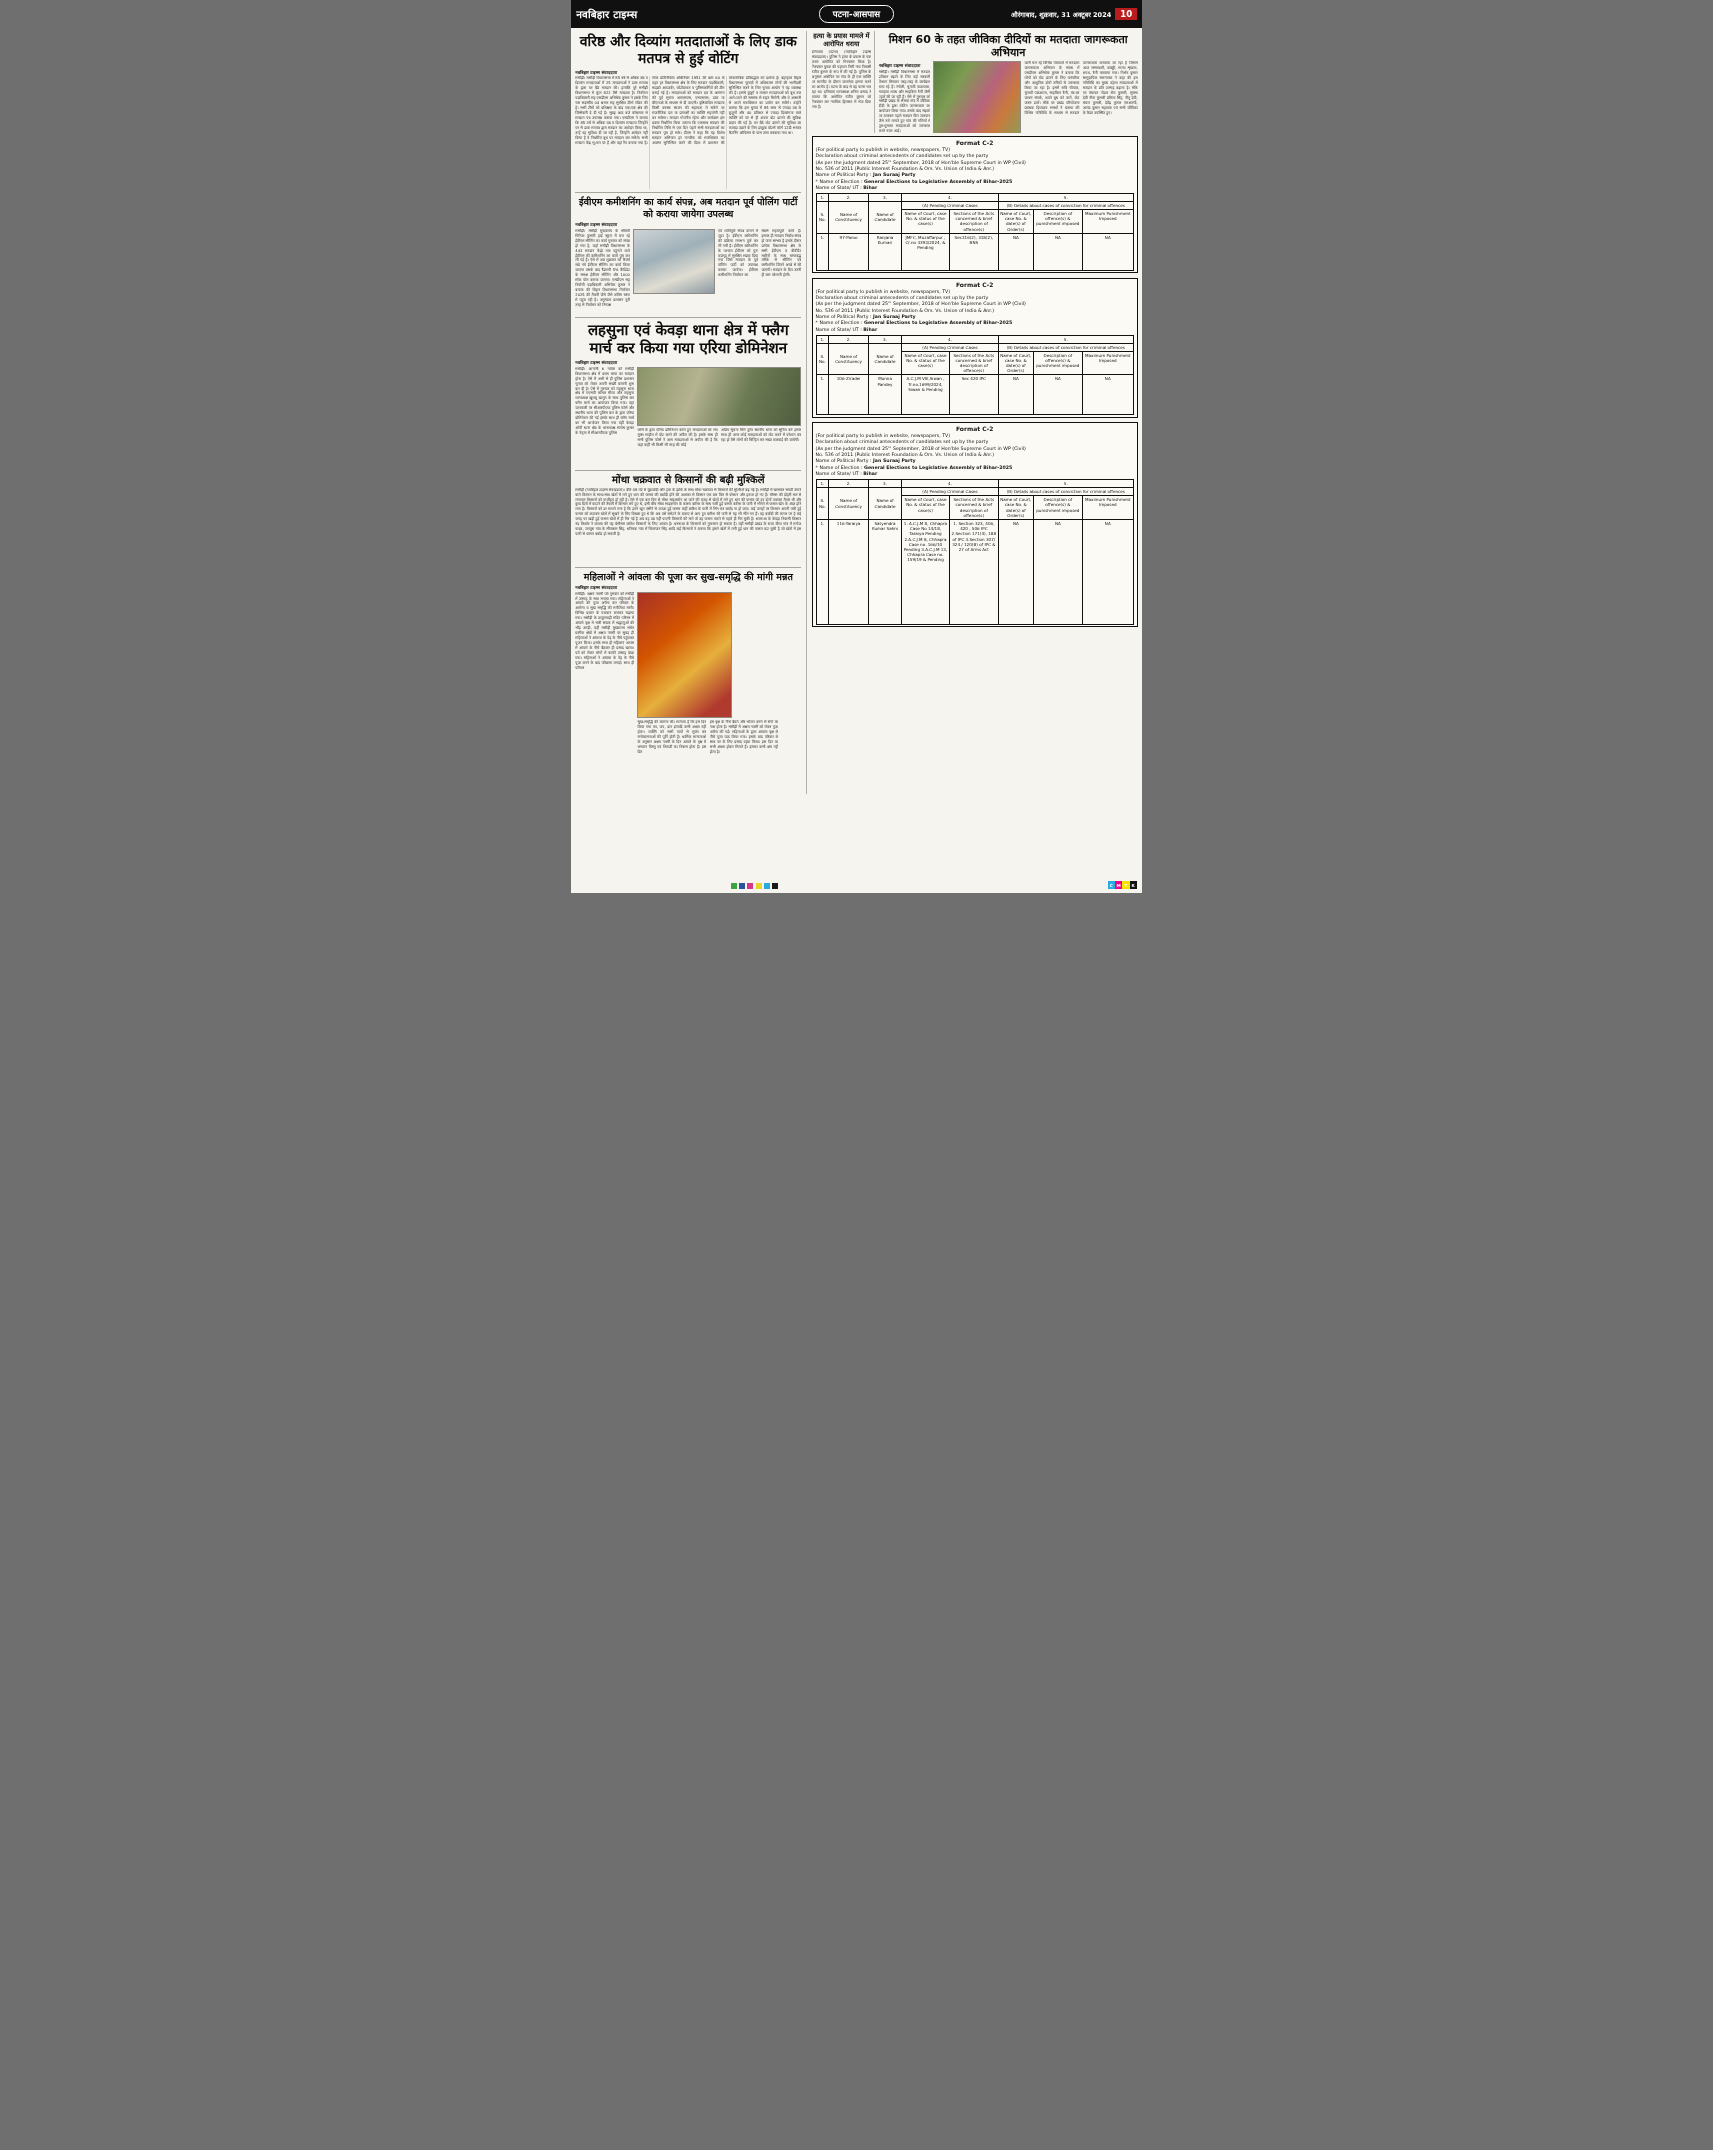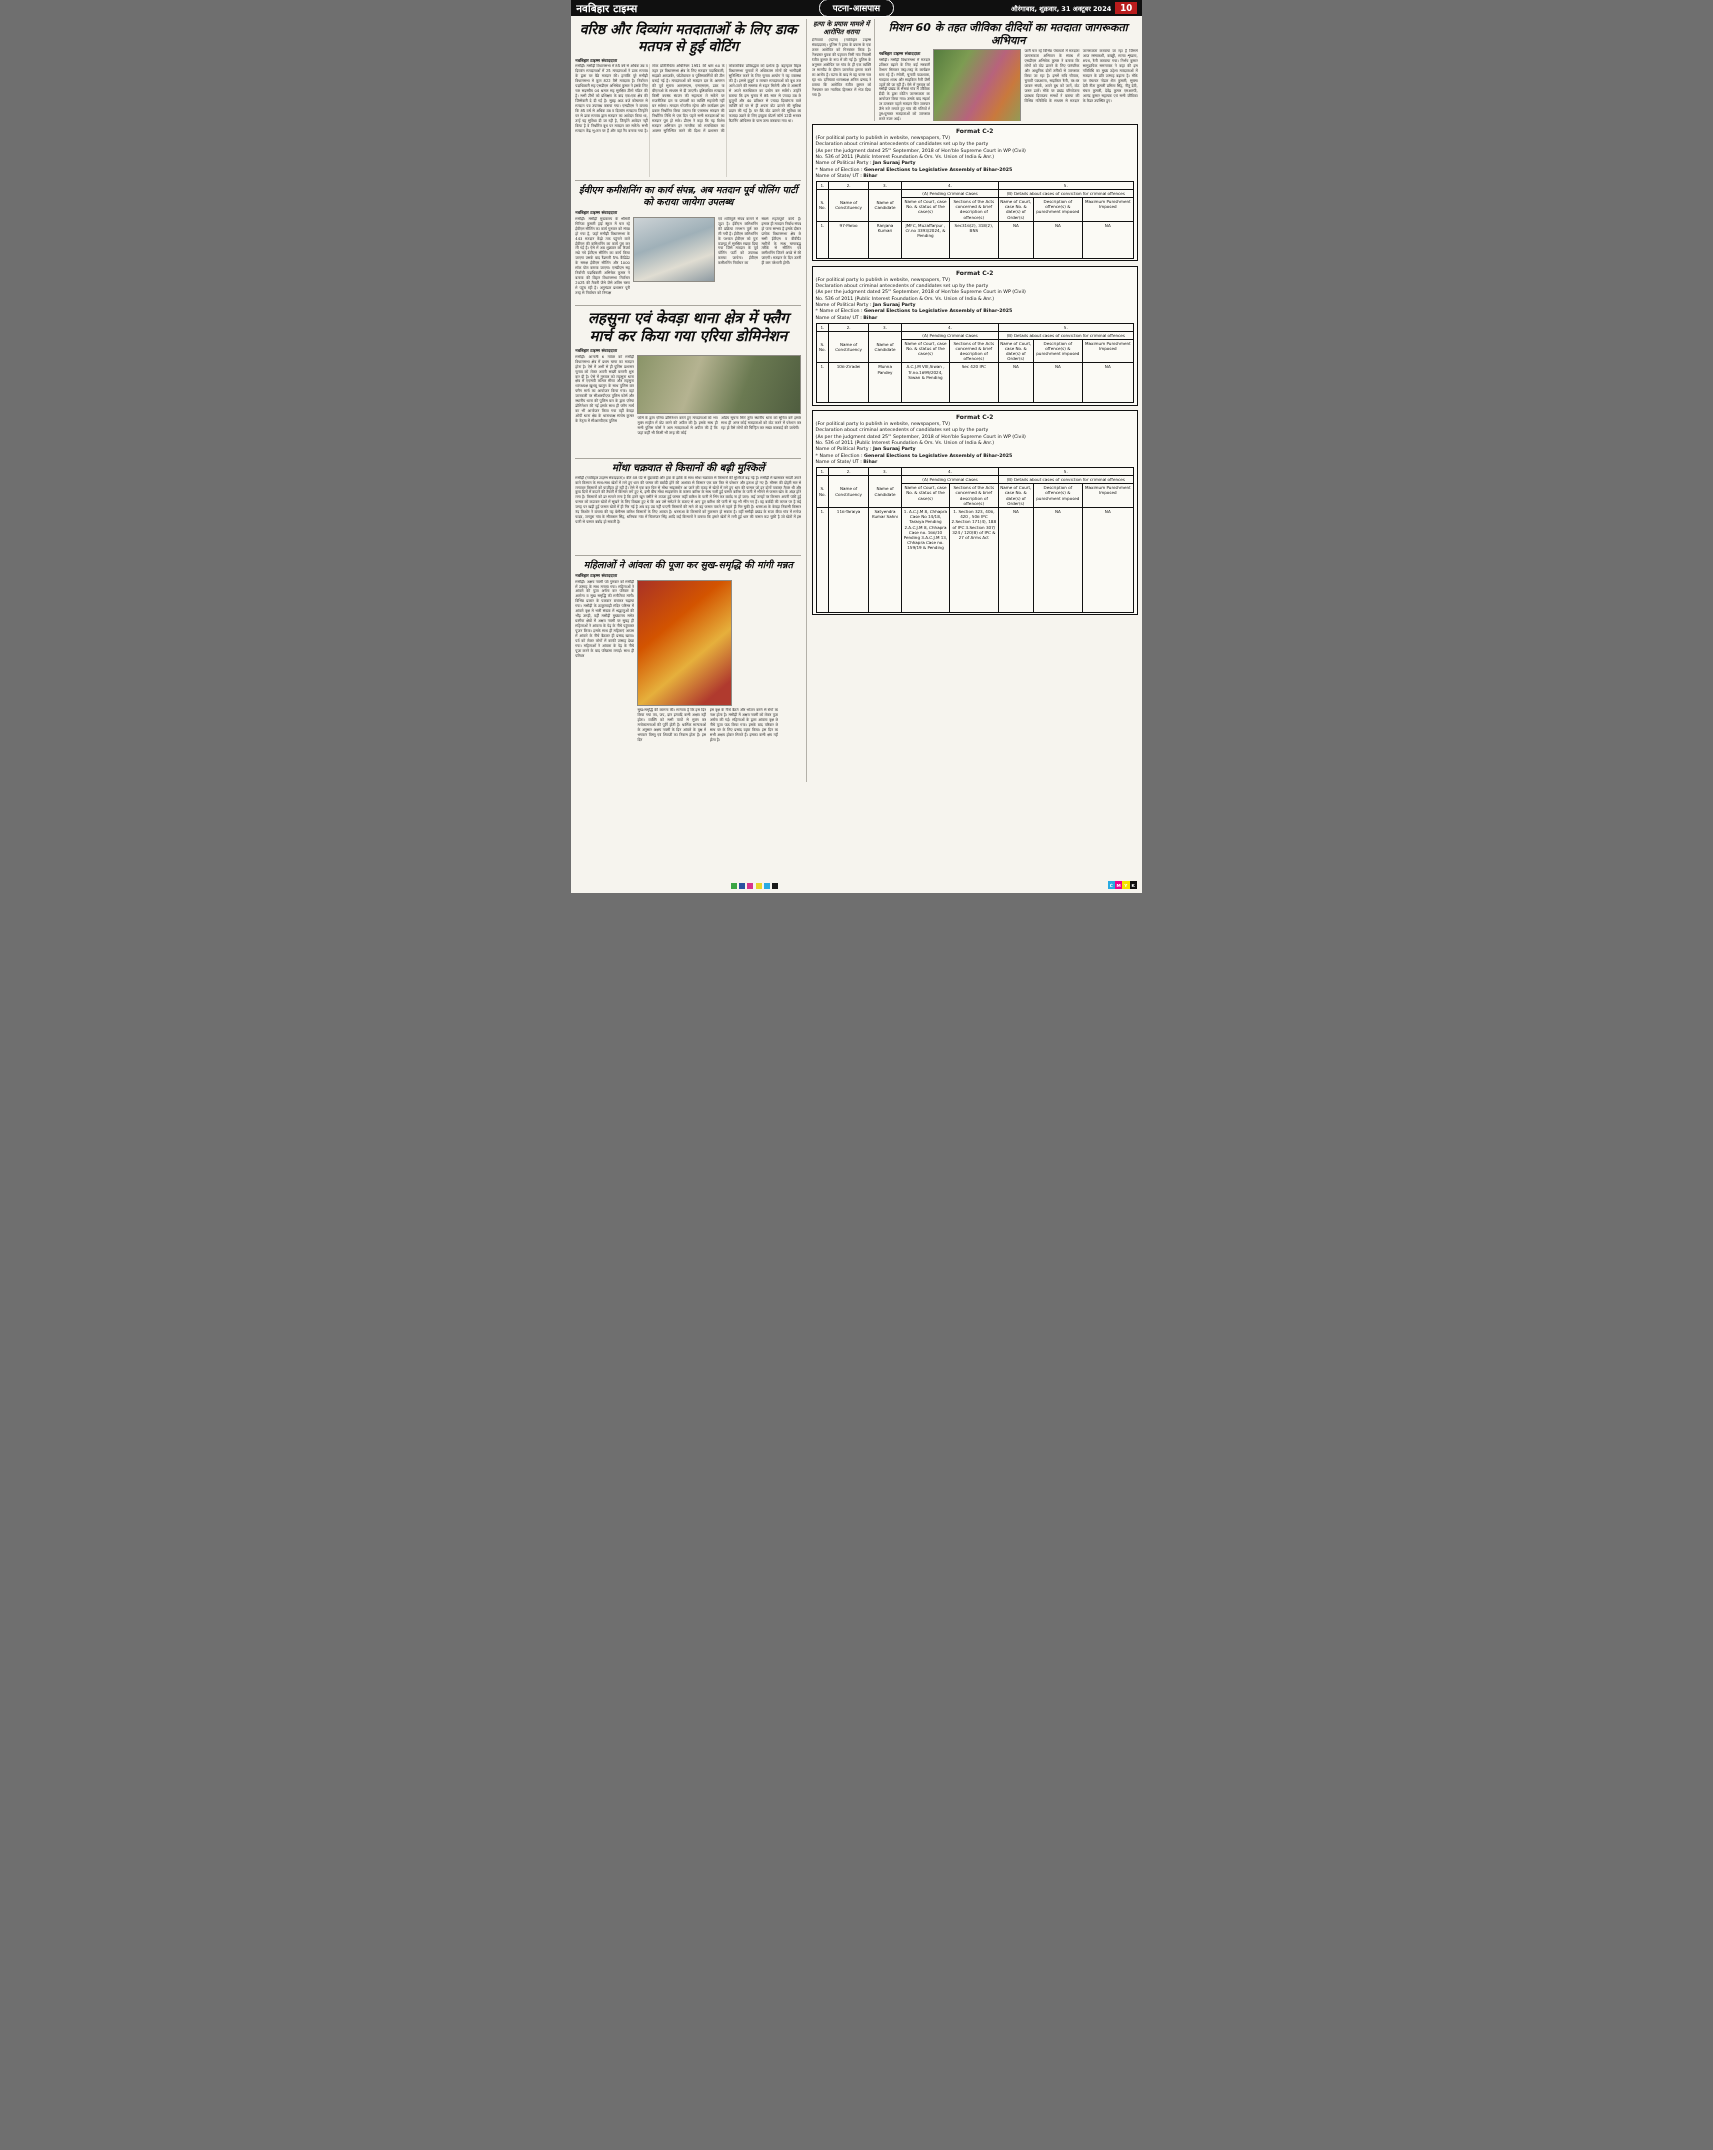--- a/index.html
+++ b/index.html
@@ -1,33 +1,33 @@
 <!DOCTYPE html>
 <html lang="hi" style="font-size:6.9px"><head>
 <meta charset="utf-8">
 <style>
   html,body{margin:0;padding:0;background:#6f6f6f;font-family:"DejaVu Sans",sans-serif;}
   .page{width:571px;height:893px;margin:0 auto;background:#f6f4ee;color:#151515;position:relative;overflow:hidden;box-sizing:border-box;}
 
   
-  .topbar{height:16px;background:#101010;color:#fff;display:flex;align-items:center;padding:0 5.2px;gap:5.2px;box-sizing:border-box;}
+  .topbar{height:28px;background:#101010;color:#fff;display:flex;align-items:center;padding:0 5.2px;gap:5.2px;box-sizing:border-box;}
   .brand{flex:1;font-weight:700;font-size:10.3px;letter-spacing:0.2px;}
   .section-pill{border:0.9px solid #fff;border-radius:8.6px;padding:1.7px 13px;font-weight:700;font-size:8.6px;white-space:nowrap;}
   .rightzone{flex:1;display:flex;justify-content:flex-end;align-items:center;gap:4.3px;}
   .dateline{font-size:6.5px;font-weight:700;white-space:nowrap;}
   .pagenum{background:#b91c1c;color:#fff;font-weight:700;font-size:8.6px;padding:2.2px 4.7px;line-height:1;}
 
   
   .main{display:flex;gap:4.3px;padding:3.4px 4.3px;box-sizing:border-box;}
   .left-col{width:40.5%;}
   .right-col{width:59.5%;border-left:0.4px solid #b3b0a8;padding-left:5px;box-sizing:border-box;}
   .divider{border-top:0.4px solid #a9a69e;margin:3px 0;}
 
   
-  .headline{text-align:center;font-weight:700;line-height:1.22;margin:1.3px 0 1.7px;color:#0d0d0d;font-style:italic;}
+  .headline{text-align:center;font-weight:700;line-height:1.22;margin:1.3px 0 1.7px;color:#0d0d0d;}
   .byline{font-weight:700;font-size:4.3px;margin:0.9px 0 1.7px;}
   .body-text{font-size:3.7px;line-height:1.34;text-align:justify;overflow:hidden;color:#1c1c1c;}
 
   .a1-headline{font-size:14px;}
   .a1-body{column-count:3;column-gap:4.3px;column-rule:0.4px solid #d4d1c9;height:113px;}
 
   .a4-headline{font-size:9.5px;}
   .flex-content{display:flex;gap:3.4px;overflow:hidden;}
   .a4-content{height:85px;}
   .a4-c1{width:26%;}

